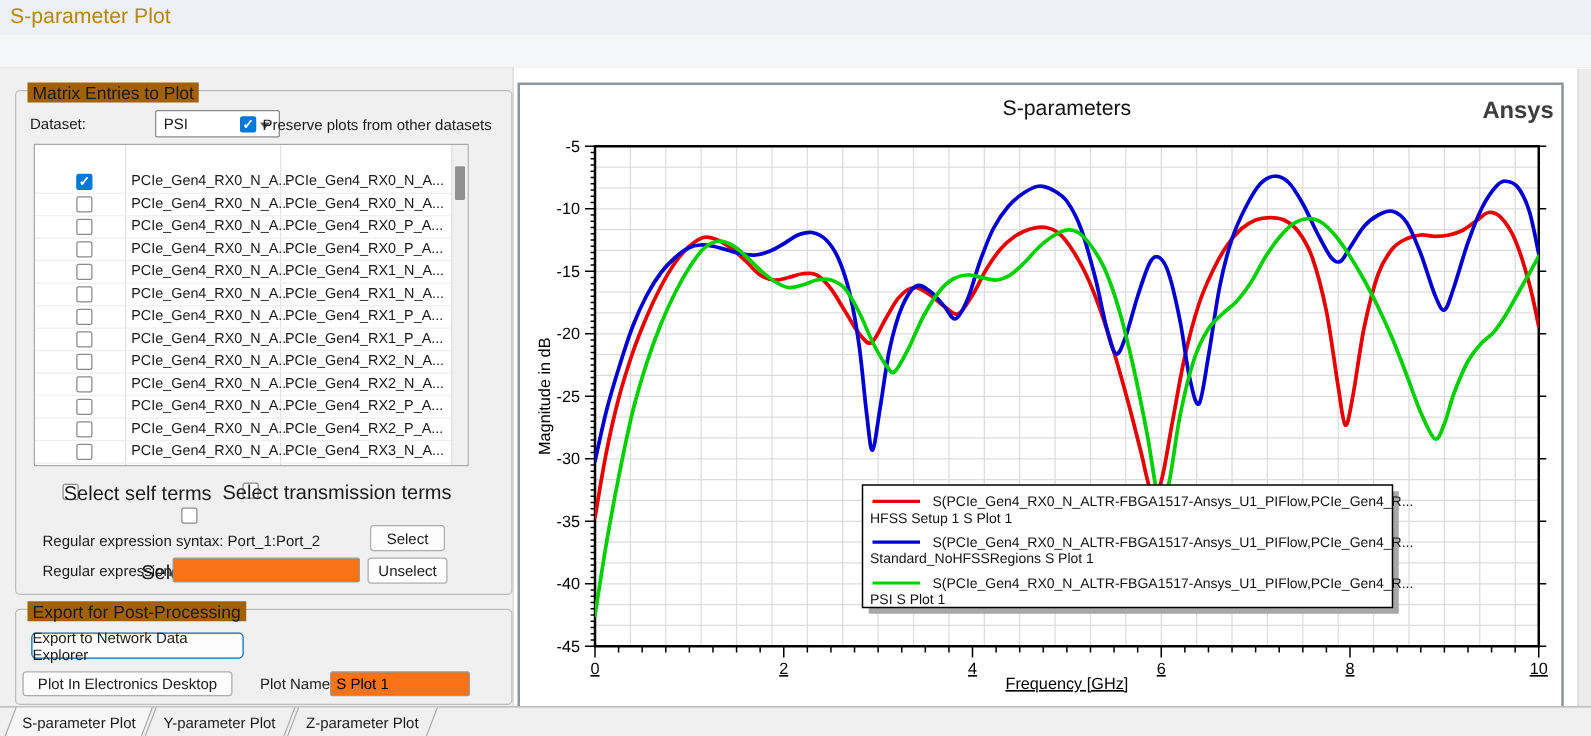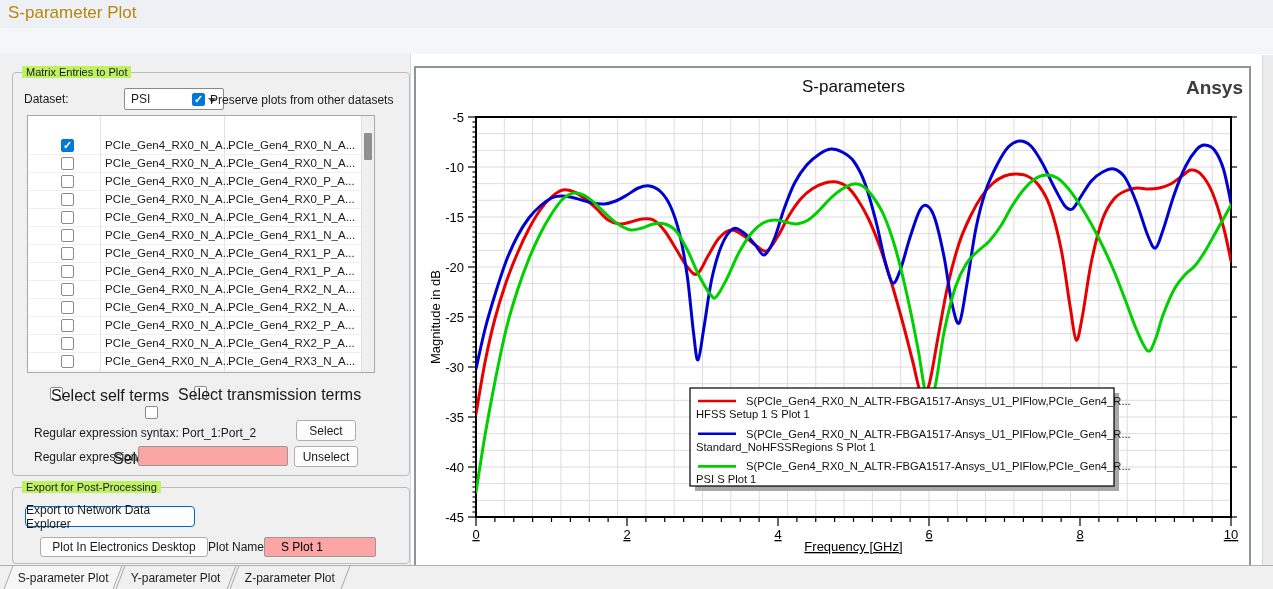--- a/index.html
+++ b/index.html
@@ -13,21 +13,21 @@
   .tbtn{top:30px;width:25px;height:22px;border-radius:3px;display:flex;align-items:center;justify-content:center;cursor:default;}
   .tbtn .stack{font-size:7px;font-weight:bold;line-height:7px;text-align:center;color:#222;}
   .tbtn.pressed{border:1px solid #8a8a8a;background:linear-gradient(#fdfdfd,#ececec);}
   
   #left-bg{left:0;top:54px;width:411px;height:511px;background:#f0f0f0;}
   #right-bg{left:411px;top:54px;width:862px;height:511px;background:#ffffff;}
   #splitter{left:410px;top:54px;width:1px;height:511px;background:#d8d8d8;}
   #right-strip{left:1262px;top:55px;width:11px;height:510px;background:#ececec;border-left:1px solid #d6d6d6;}
   
   .groupbox{border:1px solid #bcbcbc;border-radius:4px;}
-  .grouplabel{position:absolute;background:#bef264;padding:0 4px;font-size:11px;color:#1a1a1a;}
+  .grouplabel{position:absolute;background:#a16207;padding:0 4px;font-size:14px;color:#1a1a1a;}
   
   #dataset-combo{left:80px;top:88px;width:100px;height:22px;background:#fff;border:1px solid #8a8a8a;border-radius:2px;
       display:flex;align-items:center;padding-left:6px;box-sizing:border-box;margin-left:44px;}
   #dataset-combo .chev{position:absolute;right:7px;top:9px;width:0;height:0;border-left:4px solid transparent;
       border-right:4px solid transparent;border-top:5px solid #5a5a5a;}
   
   .cb{display:inline-block;width:13px;height:13px;background:#fff;border:1px solid #8a8a8a;border-radius:2px;
       box-sizing:border-box;vertical-align:middle;position:relative;}
   .cb.checked{background:#0078d7;border-color:#0078d7;}
   .cb.checked::after{content:"✓";position:absolute;left:1px;top:-1px;color:#fff;font-size:11px;font-weight:bold;}
@@ -41,21 +41,21 @@
   .trow .cb{position:absolute;left:33px;top:2px;}
   .trow .cell-row{position:absolute;left:77px;top:2px;font-size:11.5px;white-space:nowrap;}
   .trow .cell-col{position:absolute;left:200px;top:2px;font-size:11.5px;white-space:nowrap;}
   #vscroll{position:absolute;right:0;top:0;width:12px;height:256px;background:#f0f0f0;border-left:1px solid #e0e0e0;}
   #vthumb{position:absolute;left:2px;top:17px;width:8px;height:27px;background:#909090;border-radius:1px;}
   .optlabel{font-size:16px;}
   button,.btn{font-family:"Liberation Sans",sans-serif;font-size:12px;background:#fdfdfd;border:1px solid #adadad;
       border-radius:3px;display:flex;align-items:center;justify-content:center;box-sizing:border-box;cursor:default;}
   .btn-default{border:1px solid #0067c0;border-radius:4px;}
   input[type=text]{font-family:"Liberation Sans",sans-serif;font-size:12px;border:1px solid #9a9a9a;border-radius:2px;
-      padding:1px 16px;box-sizing:border-box;background:#fca5a5;}
+      padding:1px 4px;box-sizing:border-box;background:#f97316;}
   
   #chart-frame{left:414px;top:66px;width:837px;height:588px;border:2px solid #8f9498;background:#fff;box-sizing:border-box;}
   
   #tabbar{left:0;top:565px;width:1273px;height:24px;background:#f0f0f0;border-top:1px solid #b0b0b0;}
   .tab{position:absolute;top:0;height:23px;background:#f0f0f0;border-left:1px solid #a8a8a8;border-right:1px solid #a8a8a8;
       transform:skewX(-21deg);display:flex;align-items:center;justify-content:center;}
   .tab .tlabel{transform:skewX(21deg);font-size:12px;color:#1c1c1c;white-space:nowrap;}
   .tab.active{background:#f6f6f6;}
 </style>
 </head>
@@ -192,21 +192,21 @@
   <div class="abs" style="left:34px;top:426px;">Regular expression syntax: Port_1:Port_2</div>
   <div class="abs btn" style="left:296px;top:420px;width:60px;height:21px;">Select</div>
   <div class="abs" style="left:34px;top:450px;">Regular expression:</div>
   <input class="abs" type="text" style="left: 138px; top: 446px; width: 150px; height: 20px;" value="">
   <div class="abs btn" style="left:294px;top:446px;width:64px;height:21px;">Unselect</div>
 
   
   <div class="abs groupbox" style="left:12px;top:487px;width:396px;height:75px;"></div>
   <div class="grouplabel" style="left:22px;top:481px;">Export for Post-Processing</div>
   <div class="abs btn btn-default" style="left:25px;top:506px;width:170px;height:21px;">Export to Network Data Explorer</div>
-  <div class="abs btn" style="left:40px;top:537px;width:168px;height:20px;">Plot In Electronics Desktop</div>
+  <div class="abs btn" style="left:18px;top:537px;width:168px;height:20px;">Plot In Electronics Desktop</div>
   <div class="abs" style="left:208px;top:540px;">Plot Name:</div>
   <input class="abs" type="text" style="left: 264px; top: 537px; width: 112px; height: 20px;" value="S Plot 1">
 
   
   <div class="abs" id="chart-frame">
     <svg id="chart-svg" width="833" height="490" viewBox="0 0 833 490">
         <g>
           <line x1="88.3125" y1="49" x2="88.3125" y2="449" stroke="#dcdcdc" stroke-width="1"></line>
           <line x1="116.625" y1="49" x2="116.625" y2="449" stroke="#dcdcdc" stroke-width="1"></line>
           <line x1="144.9375" y1="49" x2="144.9375" y2="449" stroke="#dcdcdc" stroke-width="1"></line>

